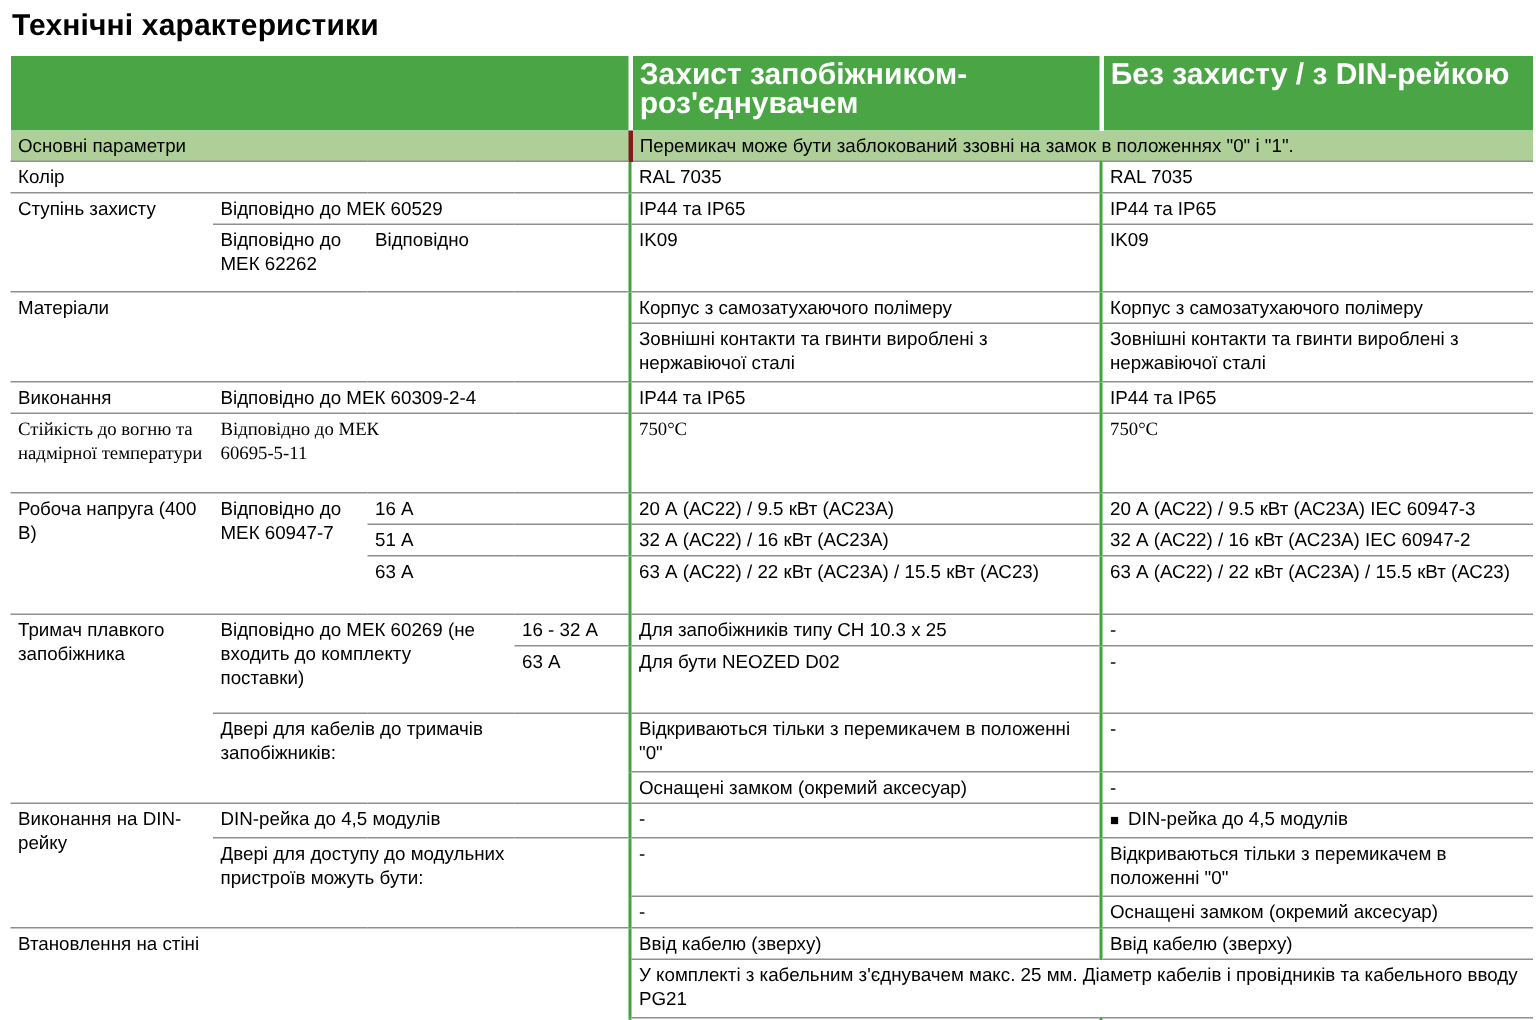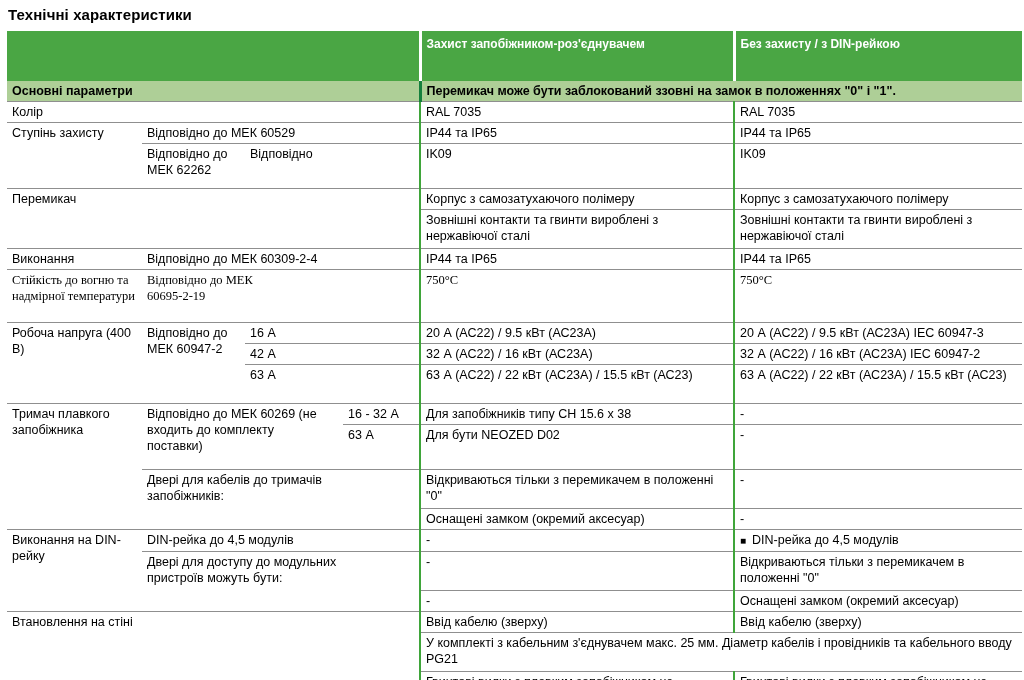--- a/index.html
+++ b/index.html
@@ -9,40 +9,40 @@
     --bgray:#8f8f8f;
   }
   html,body{margin:0;padding:0;background:#fff;}
   body{
     width:1024px;height:680px;overflow:hidden;
     font-family:"Liberation Sans",sans-serif;color:#000;
     -webkit-font-smoothing:antialiased;
   }
   .page{padding:6px 2px 0 7px;}
   .title{
-    font-size:15px;font-weight:bold;margin:0 0 8px 1px;letter-spacing:.1px;
+    font-size:20px;font-weight:bold;margin:0 0 8px 1px;letter-spacing:.1px;
   }
   table.spec{
     border-collapse:collapse;table-layout:fixed;width:1015px;
     font-size:12.5px;line-height:16px;
   }
   td,th{
     vertical-align:top;text-align:left;padding:2px 4px 2px 5px;
     overflow:hidden;word-wrap:break-word;
   }
   
   tr.hrow1 th{
     background:var(--green);color:#fff;font-weight:bold;
-    font-size:12px;line-height:19px;height:44px;padding-top:4px;
+    font-size:20px;line-height:19px;height:44px;padding-top:4px;
   }
   tr.hrow1 th.divw{border-left:3px solid #fff;}
   tr.hrow2 td{
-    background:var(--lgreen);font-weight:bold;height:16px;
+    background:var(--lgreen);font-weight:normal;height:16px;
   }
-  tr.hrow2 td.divw{border-left:3px solid #15803d;}
+  tr.hrow2 td.divw{border-left:3px solid #7f1d1d;}
   
   tbody td{border-top:1px solid var(--bgray);height:16px;}
   tbody td.gv{border-left:2px solid var(--aline);}
   
   .w235{display:inline-block;max-width:235px;}
   .w175{display:inline-block;max-width:175px;}
   .w115{display:inline-block;max-width:115px;}
   .hdrw{display:inline-block;max-width:235px;}
   .sq{font-size:10px;margin-right:6px;line-height:16px;}
   tr.rh36 td{height:34px;}
@@ -89,66 +89,66 @@
         <td class="gv">IP44 та IP65</td>
       </tr>
       <tr class="rh42">
         <td>Відповідно до МЕК 62262</td>
         <td colspan="2">Відповідно</td>
         <td class="gv">IK09</td>
         <td class="gv">IK09</td>
       </tr>
 
       <tr>
-        <td colspan="4" rowspan="2">Перемикач</td>
+        <td colspan="4" rowspan="2">Матеріали</td>
         <td class="gv">Корпус з самозатухаючого полімеру</td>
         <td class="gv">Корпус з самозатухаючого полімеру</td>
       </tr>
       <tr class="rh36">
         <td class="gv">Зовнішні контакти та гвинти вироблені з нержавіючої сталі</td>
         <td class="gv">Зовнішні контакти та гвинти вироблені з нержавіючої сталі</td>
       </tr>
 
       <tr>
         <td>Виконання</td>
         <td colspan="3">Відповідно до МЕК 60309-2-4</td>
         <td class="gv">IP44 та IP65</td>
         <td class="gv">IP44 та IP65</td>
       </tr>
 
       <tr class="rh50">
         <td>Стійкість до вогню та надмірної температури</td>
-        <td colspan="3"><span class="w115">Відповідно до МЕК 60695-2-19</span></td>
+        <td colspan="3"><span class="w115">Відповідно до МЕК 60695-5-11</span></td>
         <td class="gv">750°C</td>
         <td class="gv">750°C</td>
       </tr>
 
       <tr>
         <td rowspan="3">Робоча напруга (400 В)</td>
-        <td rowspan="3">Відповідно до МЕК 60947-2</td>
+        <td rowspan="3">Відповідно до МЕК 60947-7</td>
         <td colspan="2">16 А</td>
         <td class="gv">20 А (АС22) / 9.5 кВт (АС23А)</td>
         <td class="gv">20 А (АС22) / 9.5 кВт (АС23А) IEC 60947-3</td>
       </tr>
       <tr>
-        <td colspan="2">42 А</td>
+        <td colspan="2">51 А</td>
         <td class="gv">32 А (АС22) / 16 кВт (АС23А)</td>
         <td class="gv">32 А (АС22) / 16 кВт (АС23А) IEC 60947-2</td>
       </tr>
       <tr class="rh36">
         <td colspan="2">63 А</td>
         <td class="gv">63 А (АС22) / 22 кВт (АС23А) / 15.5 кВт (АС23)</td>
         <td class="gv">63 А (АС22) / 22 кВт (АС23А) / 15.5 кВт (АС23)</td>
       </tr>
 
       <tr>
         <td rowspan="4">Тримач плавкого запобіжника</td>
         <td colspan="2" rowspan="2"><span class="w175">Відповідно до МЕК 60269 (не входить до комплекту поставки)</span></td>
         <td>16 - 32 А</td>
-        <td class="gv">Для запобіжників типу CH 15.6 x 38</td>
+        <td class="gv">Для запобіжників типу CH 10.3 x 25</td>
         <td class="gv">-</td>
       </tr>
       <tr class="rh42">
         <td>63 А</td>
         <td class="gv">Для бути NEOZED D02</td>
         <td class="gv">-</td>
       </tr>
       <tr class="rh36">
         <td colspan="3" rowspan="2"><span class="w235">Двері для кабелів до тримачів запобіжників:</span></td>
         <td class="gv">Відкриваються тільки з перемикачем в положенні "0"</td>

